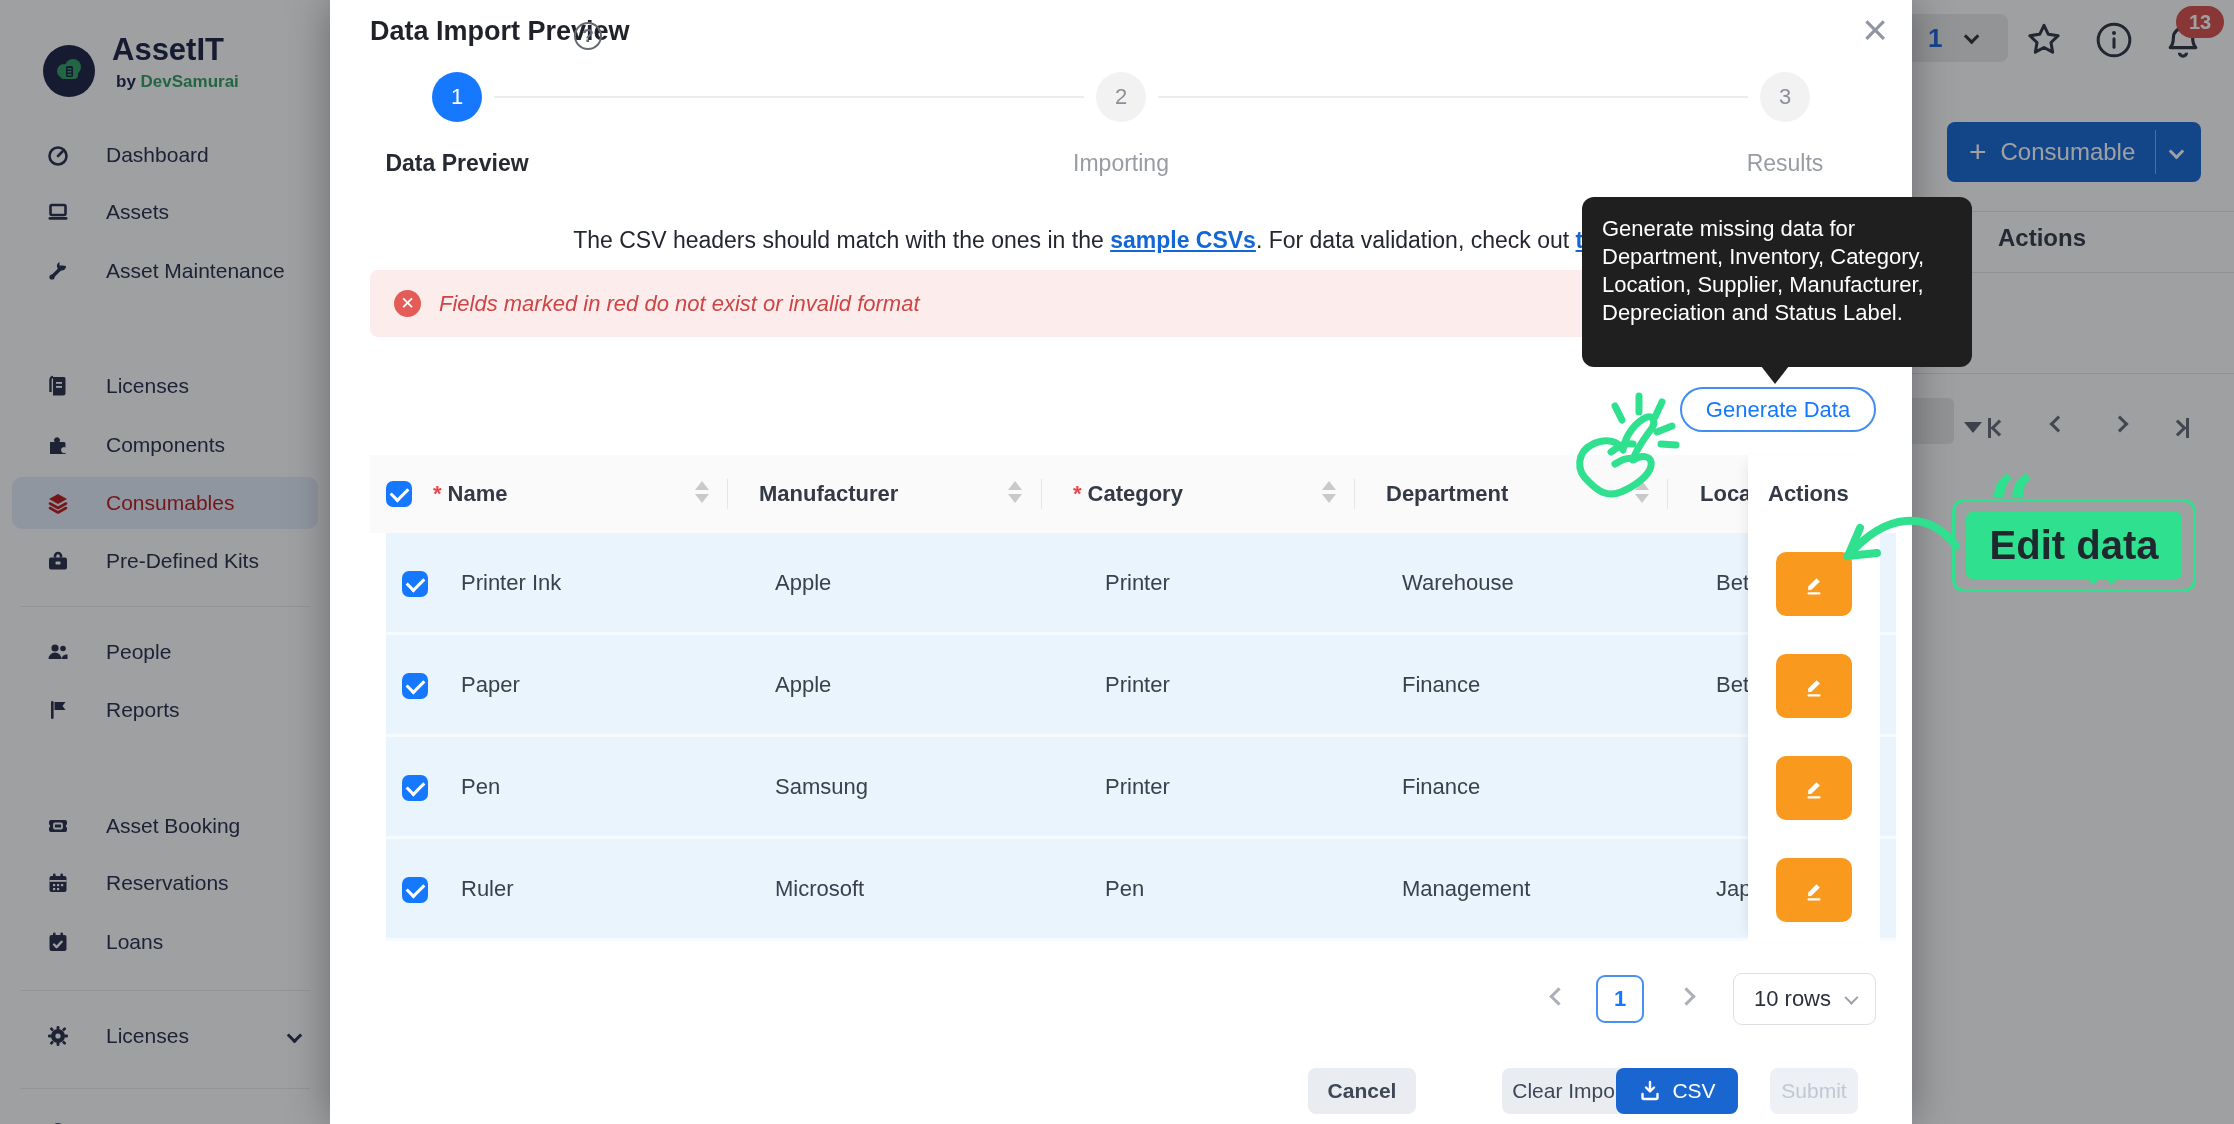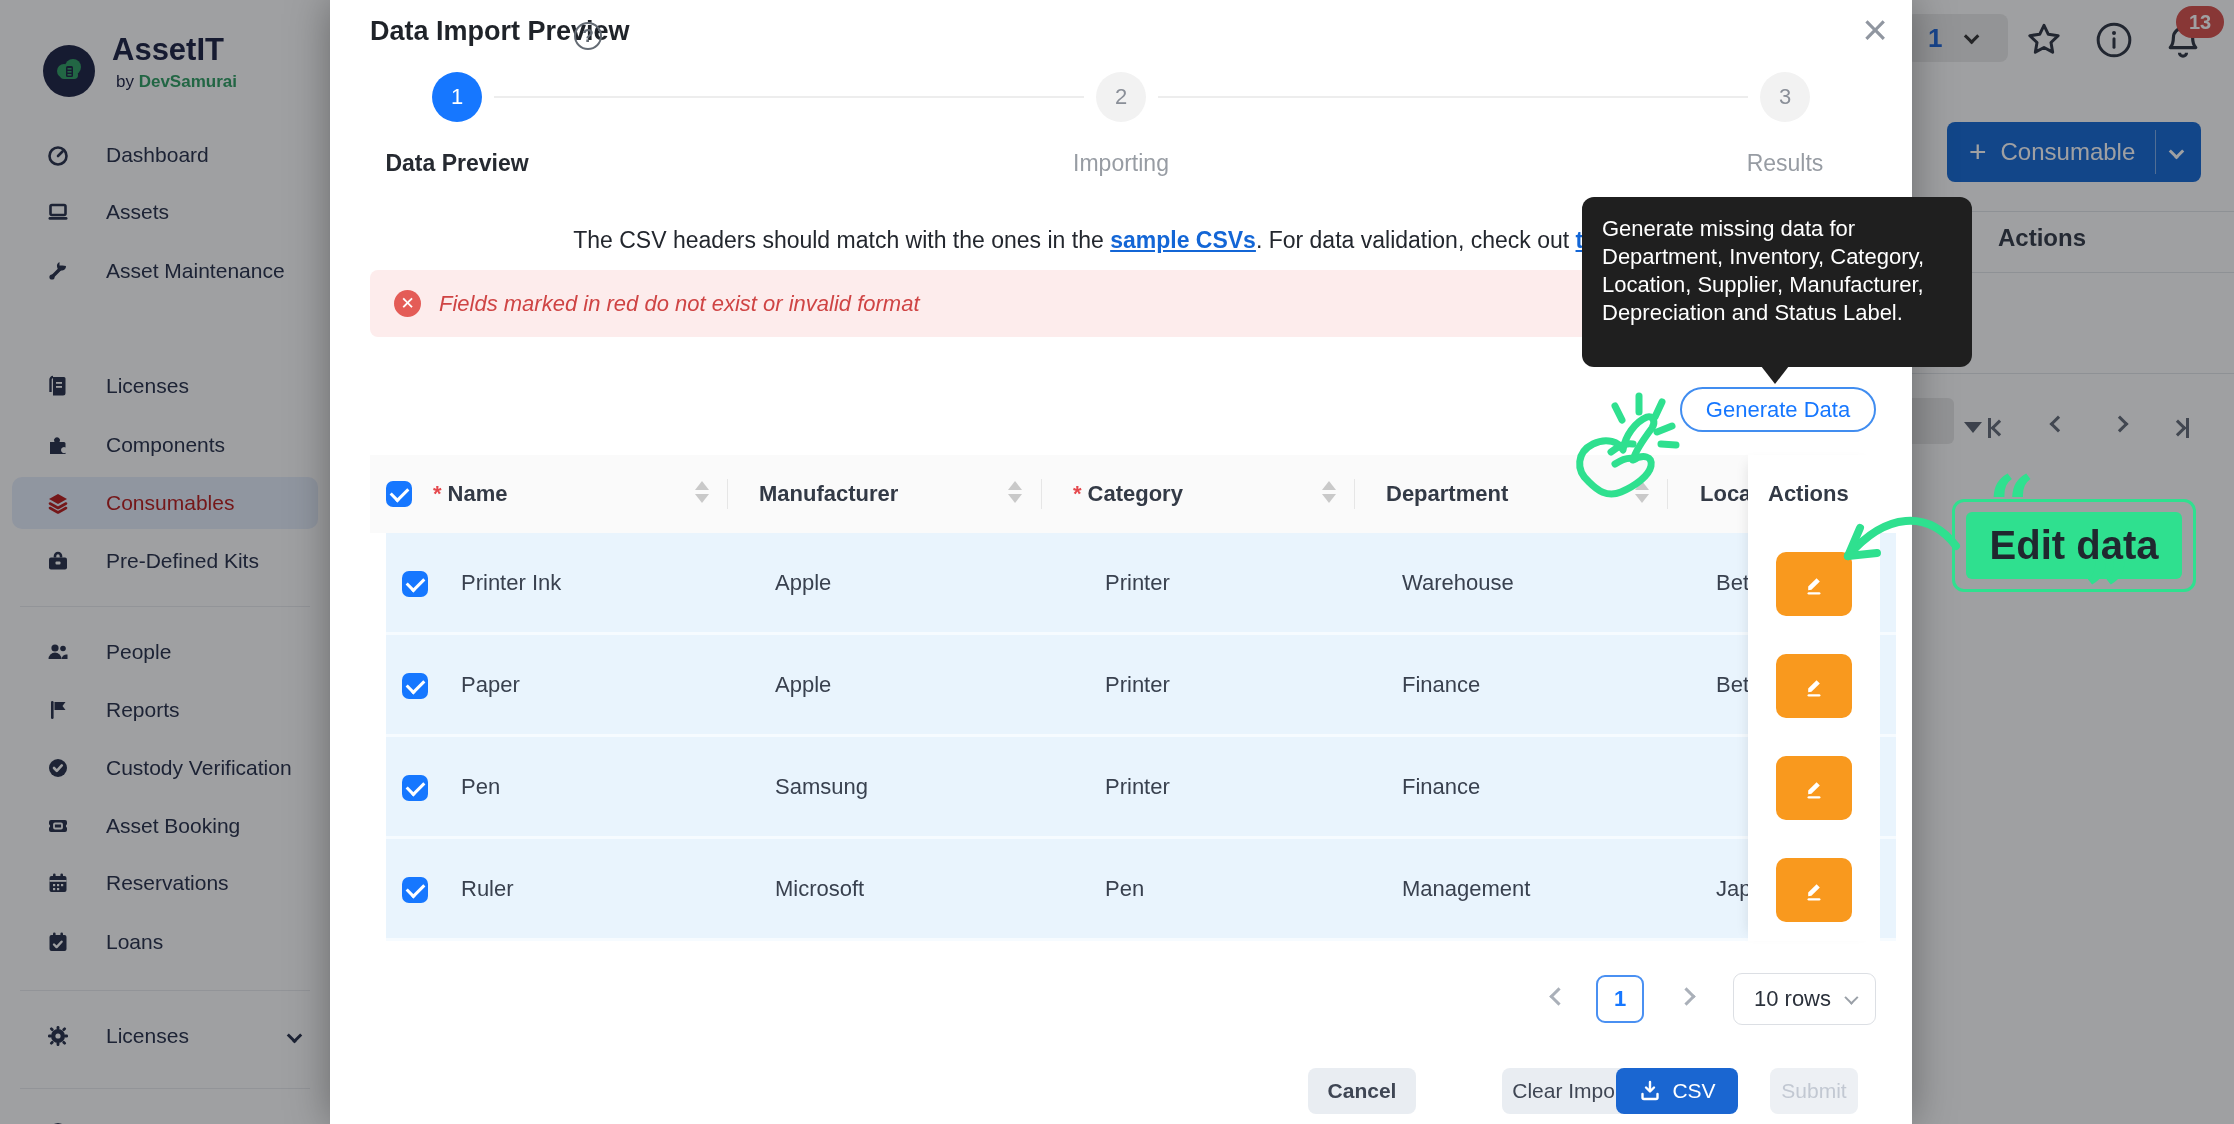--- a/index.html
+++ b/index.html
@@ -8,21 +8,21 @@
   .abs { position:absolute; }
 
   
   #app { position:absolute; inset:0; background:#fff; z-index:1; }
 
   
   #sidebar { position:absolute; left:0; top:0; width:330px; height:1124px; background:#fff; }
   .brand-logo { position:absolute; left:43px; top:45px; width:52px; height:52px; border-radius:50%;
                 background:#1c2243; display:flex; align-items:center; justify-content:center; }
   .brand-name { position:absolute; left:112px; top:32px; font-size:31px; font-weight:bold; color:#1c2243; }
-  .brand-sub  { position:absolute; left:116px; top:72px; font-size:17px; color:#1c2243; font-weight:normal; }
+  .brand-sub  { position:absolute; left:116px; top:72px; font-size:17px; color:#1c2243; font-weight:bold; }
   .brand-sub b { color:#2f9e63; }
   .side-item { position:absolute; left:12px; width:306px; height:52px; display:flex; align-items:center;
                padding-left:34px; gap:36px; color:#27304a; font-size:21px; border-radius:10px; }
   .side-item svg { flex:0 0 24px; }
   .side-item.active { background:#e7eefc; color:#b91c1c; }
   .side-div { position:absolute; left:20px; width:290px; height:1px; background:#e9ebef; }
   .chev { display:inline-block; width:11px; height:11px; border-right:3px solid #27304a;
           border-bottom:3px solid #27304a; transform:rotate(45deg); }
 
   
@@ -228,27 +228,20 @@
       </div>
 
     <div class="side-item" style="top:684px">
       <svg width="24" height="24" viewBox="0 0 24 24">
           <rect x="5" y="3" width="2.6" height="18" rx="1.3" fill="currentColor"></rect>
           <path d="M8.5 4 h11 l-3 4 3 4 h-11 z" fill="currentColor"></path>
         </svg>
       <span>Reports</span>
       </div>
 
-    <div class="side-item" style="top:742px">
-      <svg width="24" height="24" viewBox="0 0 24 24">
-          <circle cx="12" cy="12" r="9" fill="currentColor"></circle>
-          <path d="M8 12 l2.8 2.8 5 -5.4" fill="none" stroke="#fff" stroke-width="2.6" stroke-linecap="round" stroke-linejoin="round"></path>
-        </svg>
-      <span>Custody Verification</span>
-      </div>
 
     <div class="side-item" style="top:800px">
       <svg width="24" height="24" viewBox="0 0 24 24">
           <path d="M3 8 a2 2 0 0 1 2 -2 h14 a2 2 0 0 1 2 2 v2.2 a2 2 0 0 0 0 3.6 V16 a2 2 0 0 1 -2 2 H5 a2 2 0 0 1 -2 -2 v-2.2 a2 2 0 0 0 0 -3.6 z" fill="currentColor"></path>
           <rect x="8" y="9.5" width="8" height="5" rx="1" fill="none" stroke="#fff" stroke-width="1.8"></rect>
         </svg>
       <span>Asset Booking</span>
       </div>
 
     <div class="side-item" style="top:857px">

